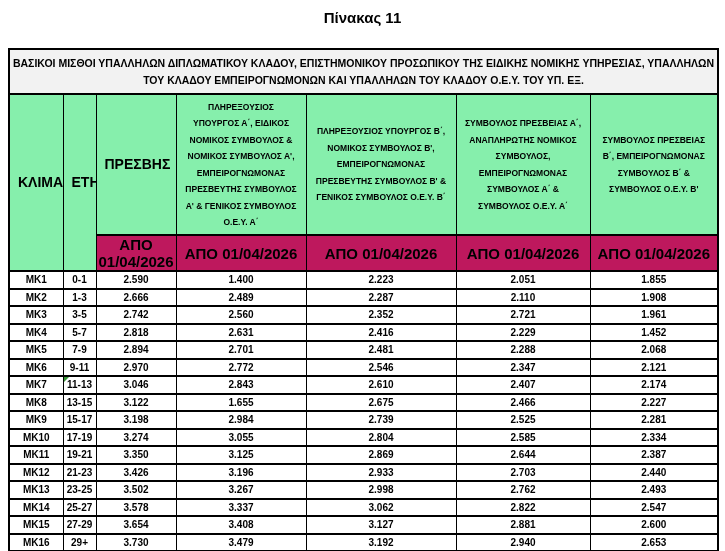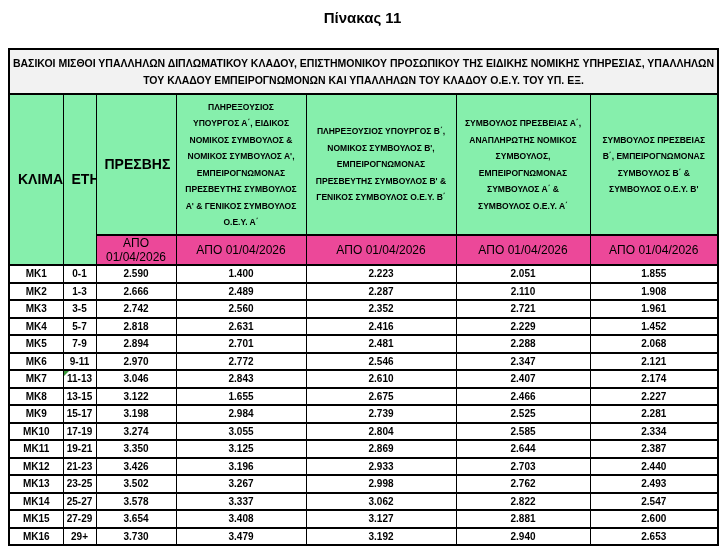--- a/index.html
+++ b/index.html
@@ -49,23 +49,23 @@
     font-weight: bold;
     font-size: 8.5px;
     line-height: 16.5px;
     height: 137px;
     padding: 1px 8px;
   }
   tr.cols td.small-head {
     font-size: 14px;
   }
   tr.apo td {
-    background: #ec4899;
-    font-weight: normal;
-    font-size: 12px;
+    background: #be185d;
+    font-weight: bold;
+    font-size: 15px;
     height: 28px;
   }
   tbody.data td {
     font-weight: bold;
     font-size: 10px;
     height: 15.5px;
     line-height: 15.5px;
   }
   td.flag { position: relative; }
   td.flag::before {

